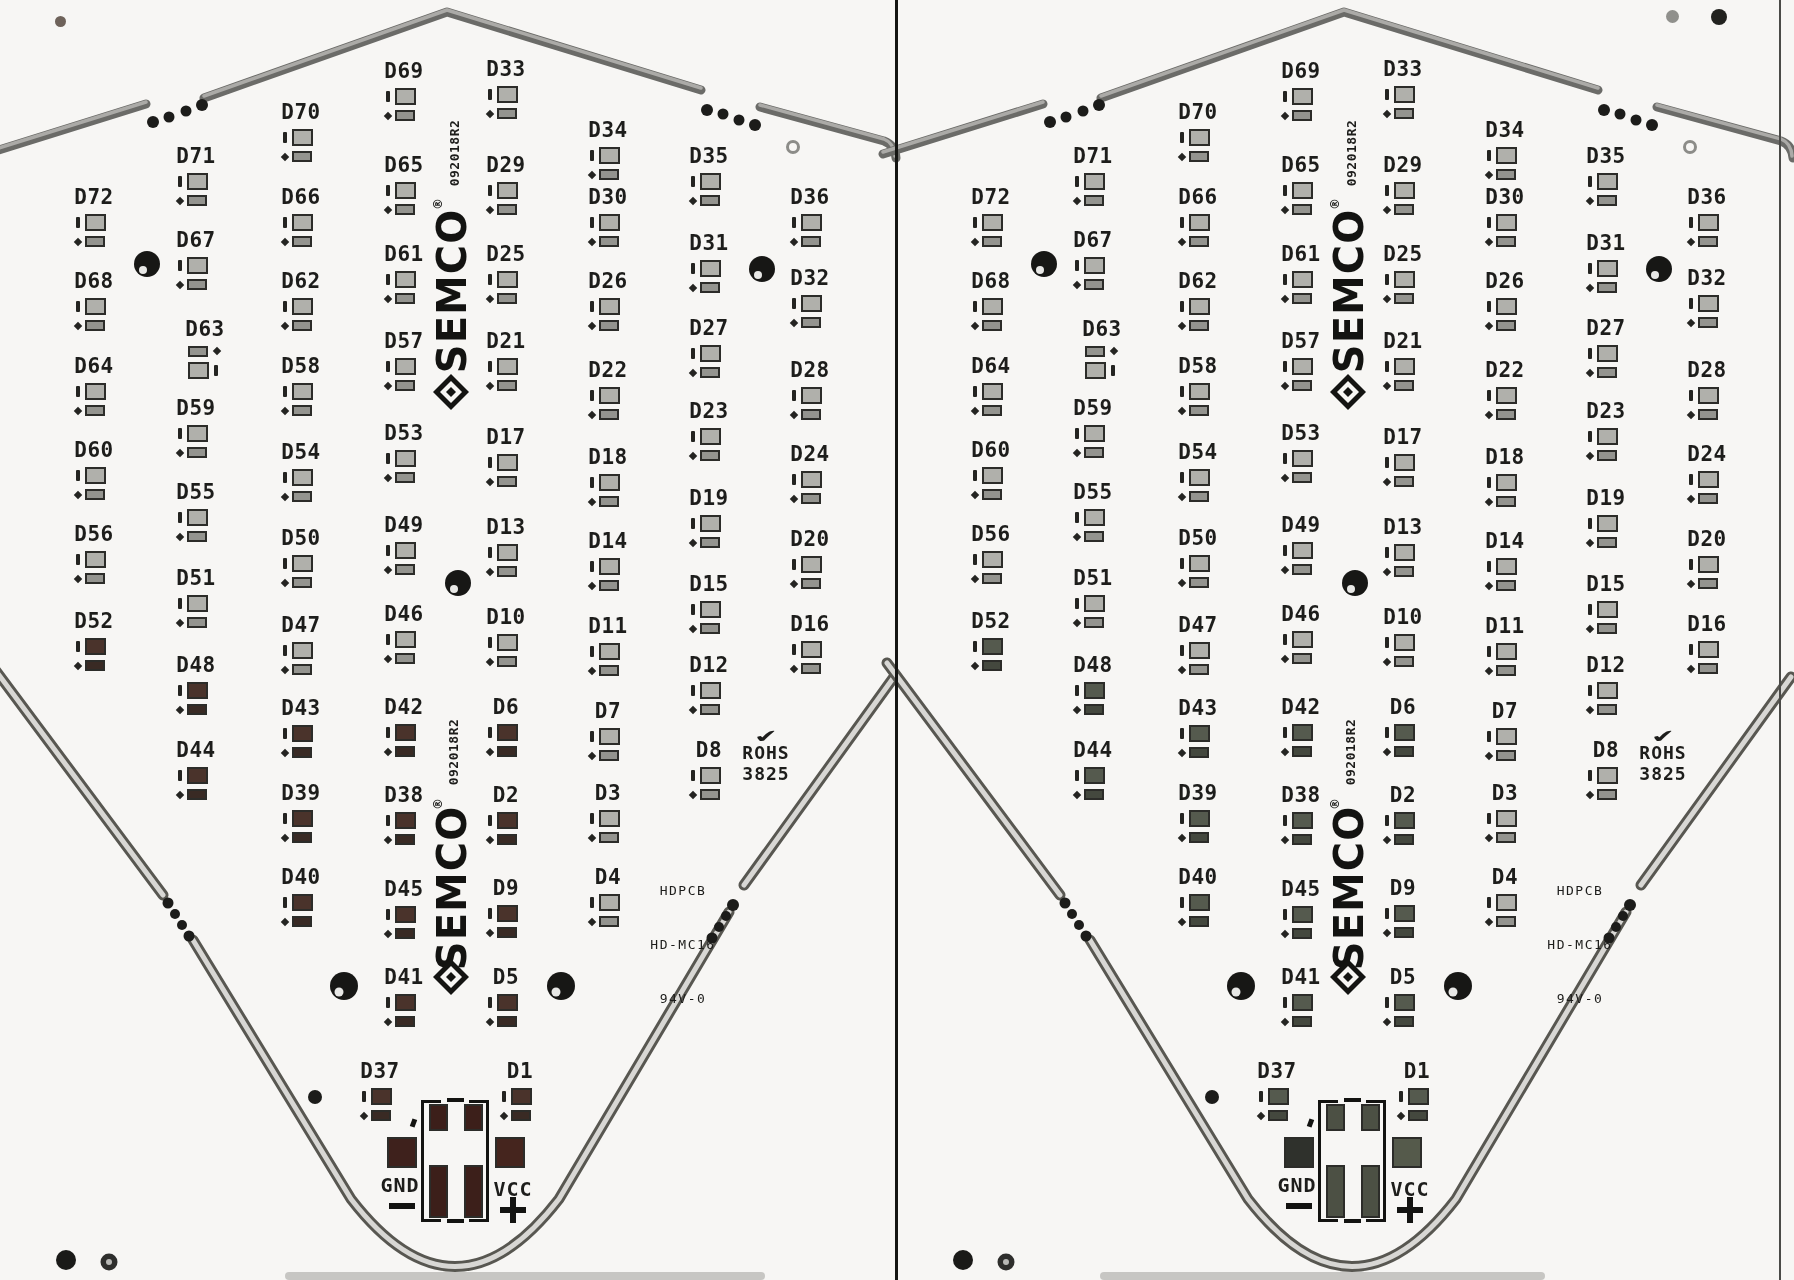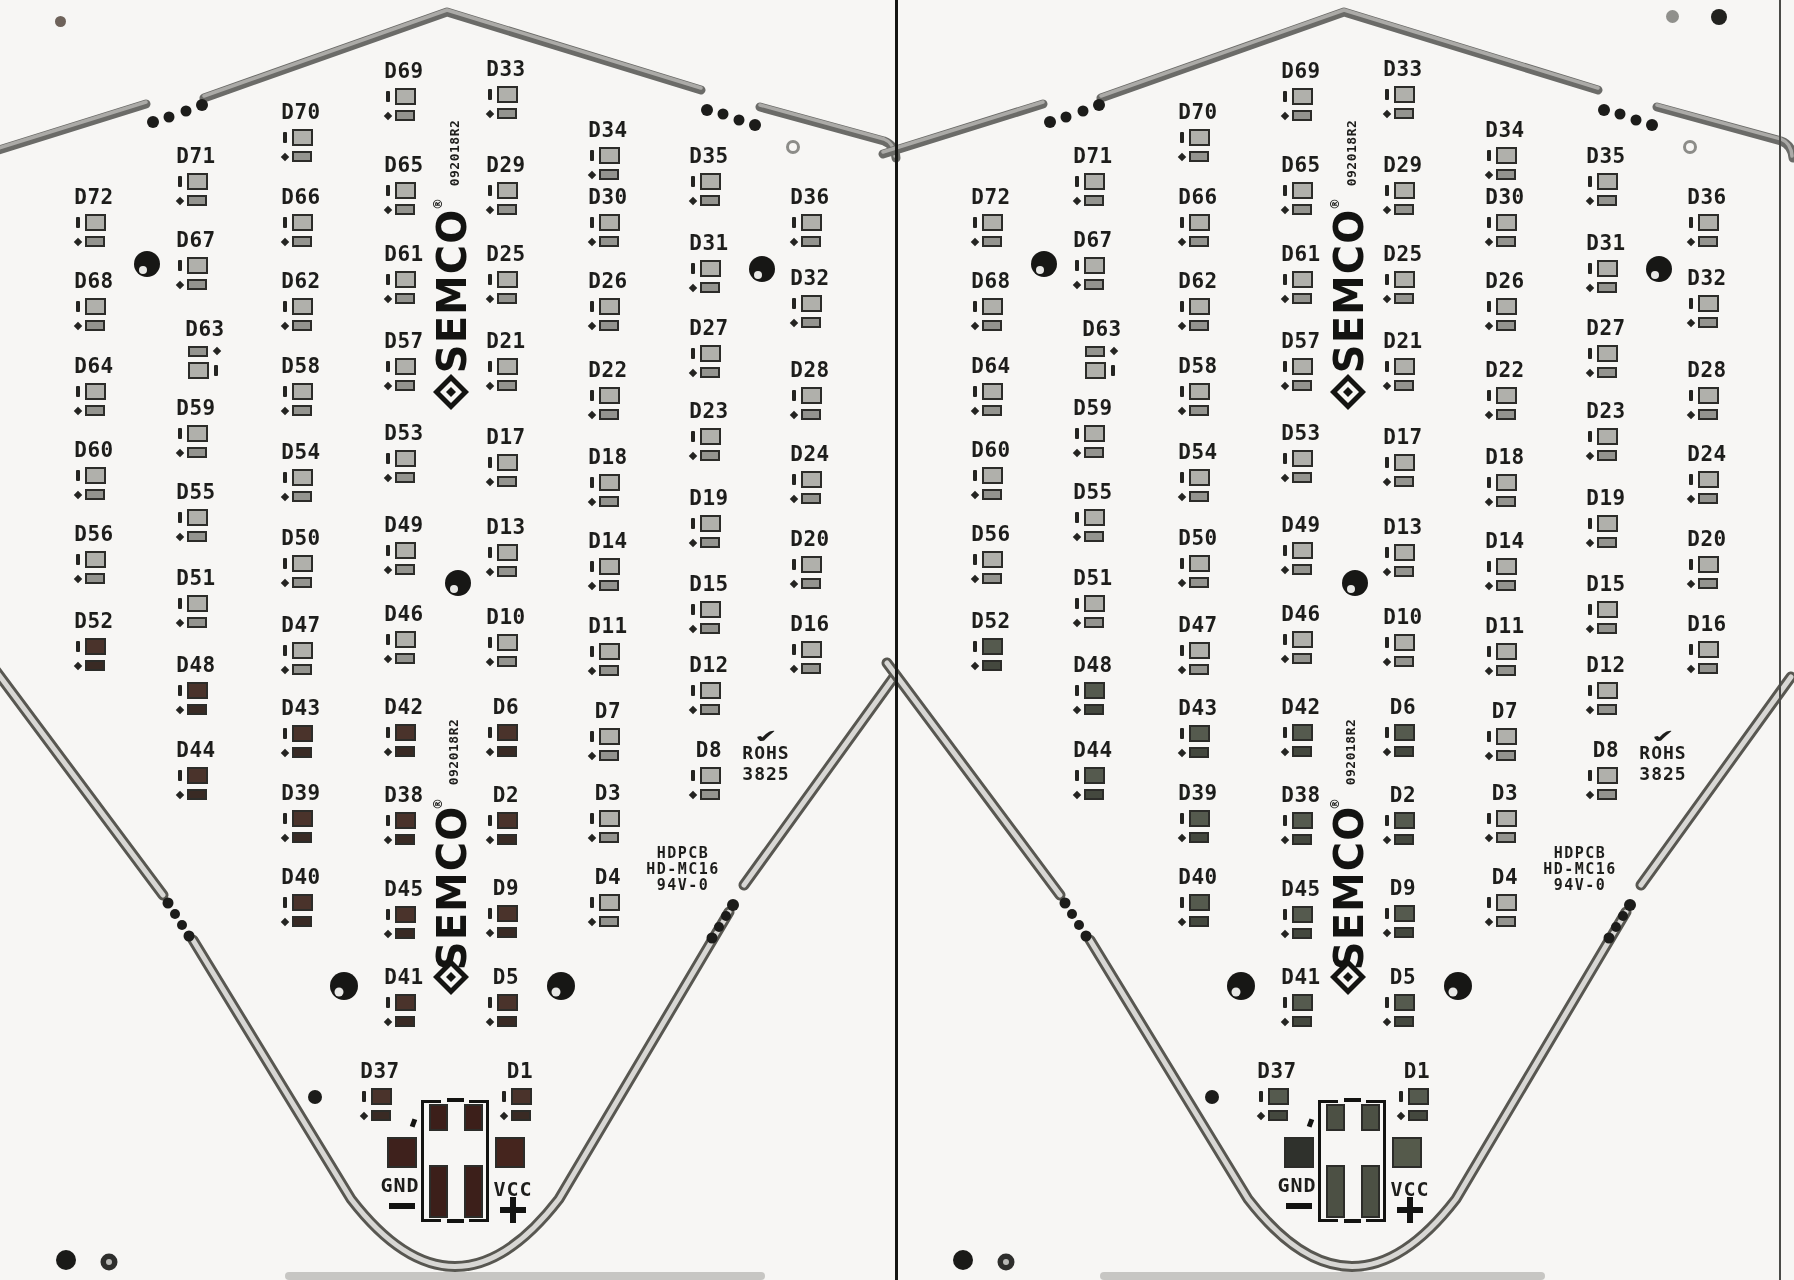--- a/index.html
+++ b/index.html
@@ -20,21 +20,21 @@
   .tickdot{position:absolute;width:6px;height:6px;background:#242421;transform:rotate(45deg);}
   
   .vtext{position:absolute;transform:translate(-50%,-50%) rotate(-90deg);font-weight:bold;white-space:nowrap;}
   .serial{font-size:13px;letter-spacing:.5px;font-family:"DejaVu Sans Mono",monospace;}
   .brand{font-size:40px;letter-spacing:1px;font-family:"DejaVu Sans","Liberation Sans",sans-serif;color:#131311;}
   .reg{font-size:12px;font-family:"DejaVu Sans",sans-serif;}
   .rohs-block{position:absolute;text-align:center;transform:translateX(-50%);}
   .rohs-check{font-size:20px;font-weight:bold;display:block;transform:scaleX(1.7) rotate(-6deg);line-height:14px;}
   .rohs-line{display:block;font-size:18px;font-weight:bold;letter-spacing:1px;line-height:21px;}
   .part-block{position:absolute;text-align:center;transform:translateX(-50%);}
-  .part-line{display:block;font-size:15px;font-weight:bold;letter-spacing:1.5px;line-height:16px;}
+  .part-line{display:block;font-size:13px;font-weight:normal;letter-spacing:1.5px;line-height:16px;margin-top:38px;}
   .pwr-label{font-size:20px;letter-spacing:1px;}
   .pwr-box{position:absolute;box-sizing:border-box;border:3px solid #131311;background:transparent;}
   .gapmask{position:absolute;background:#f7f6f4;}
   .dash{position:absolute;background:#131311;}
   .divider{position:absolute;top:0;height:1280px;}
   .bottom-bar{position:absolute;background:#c7c6c3;border-radius:4px;}
   .corner-dot{position:absolute;border-radius:50%;}
 </style>
 </head>
 <body>

